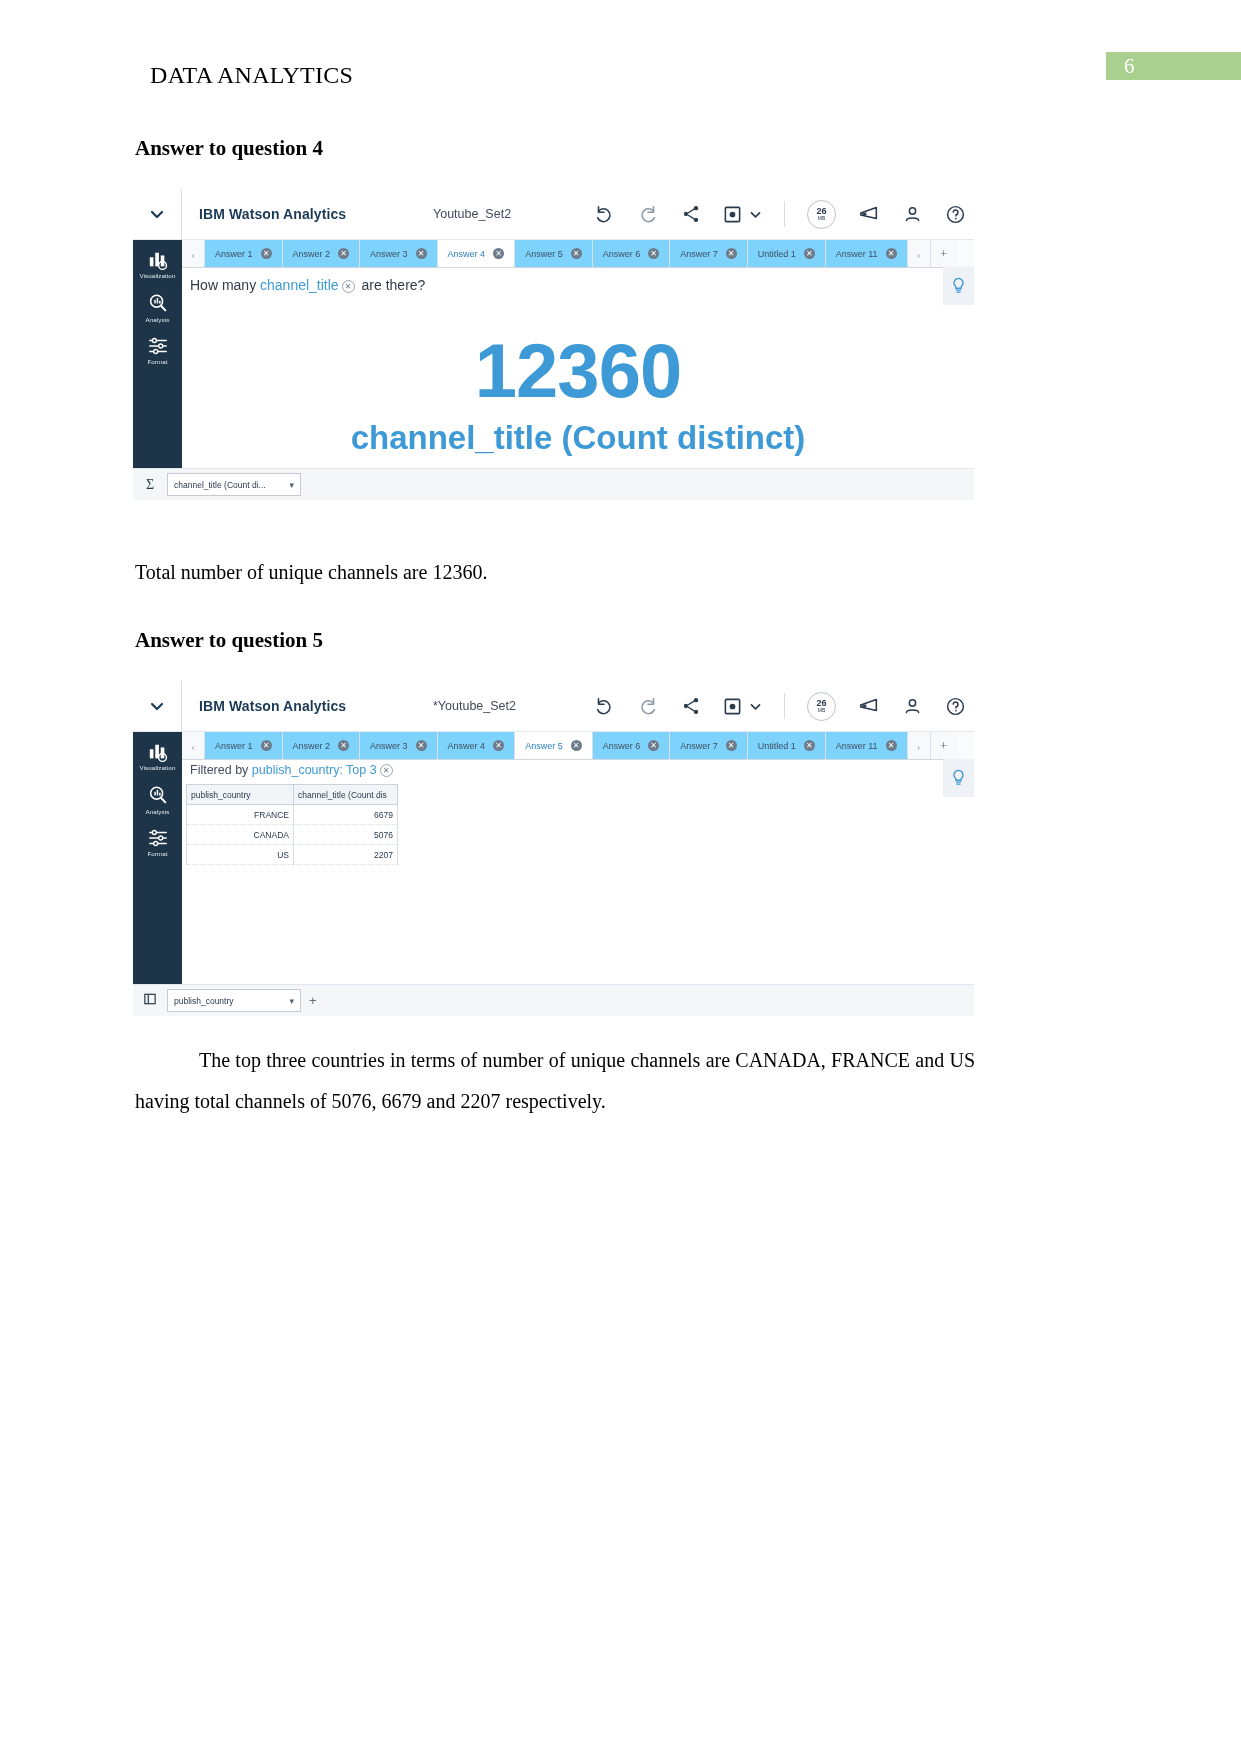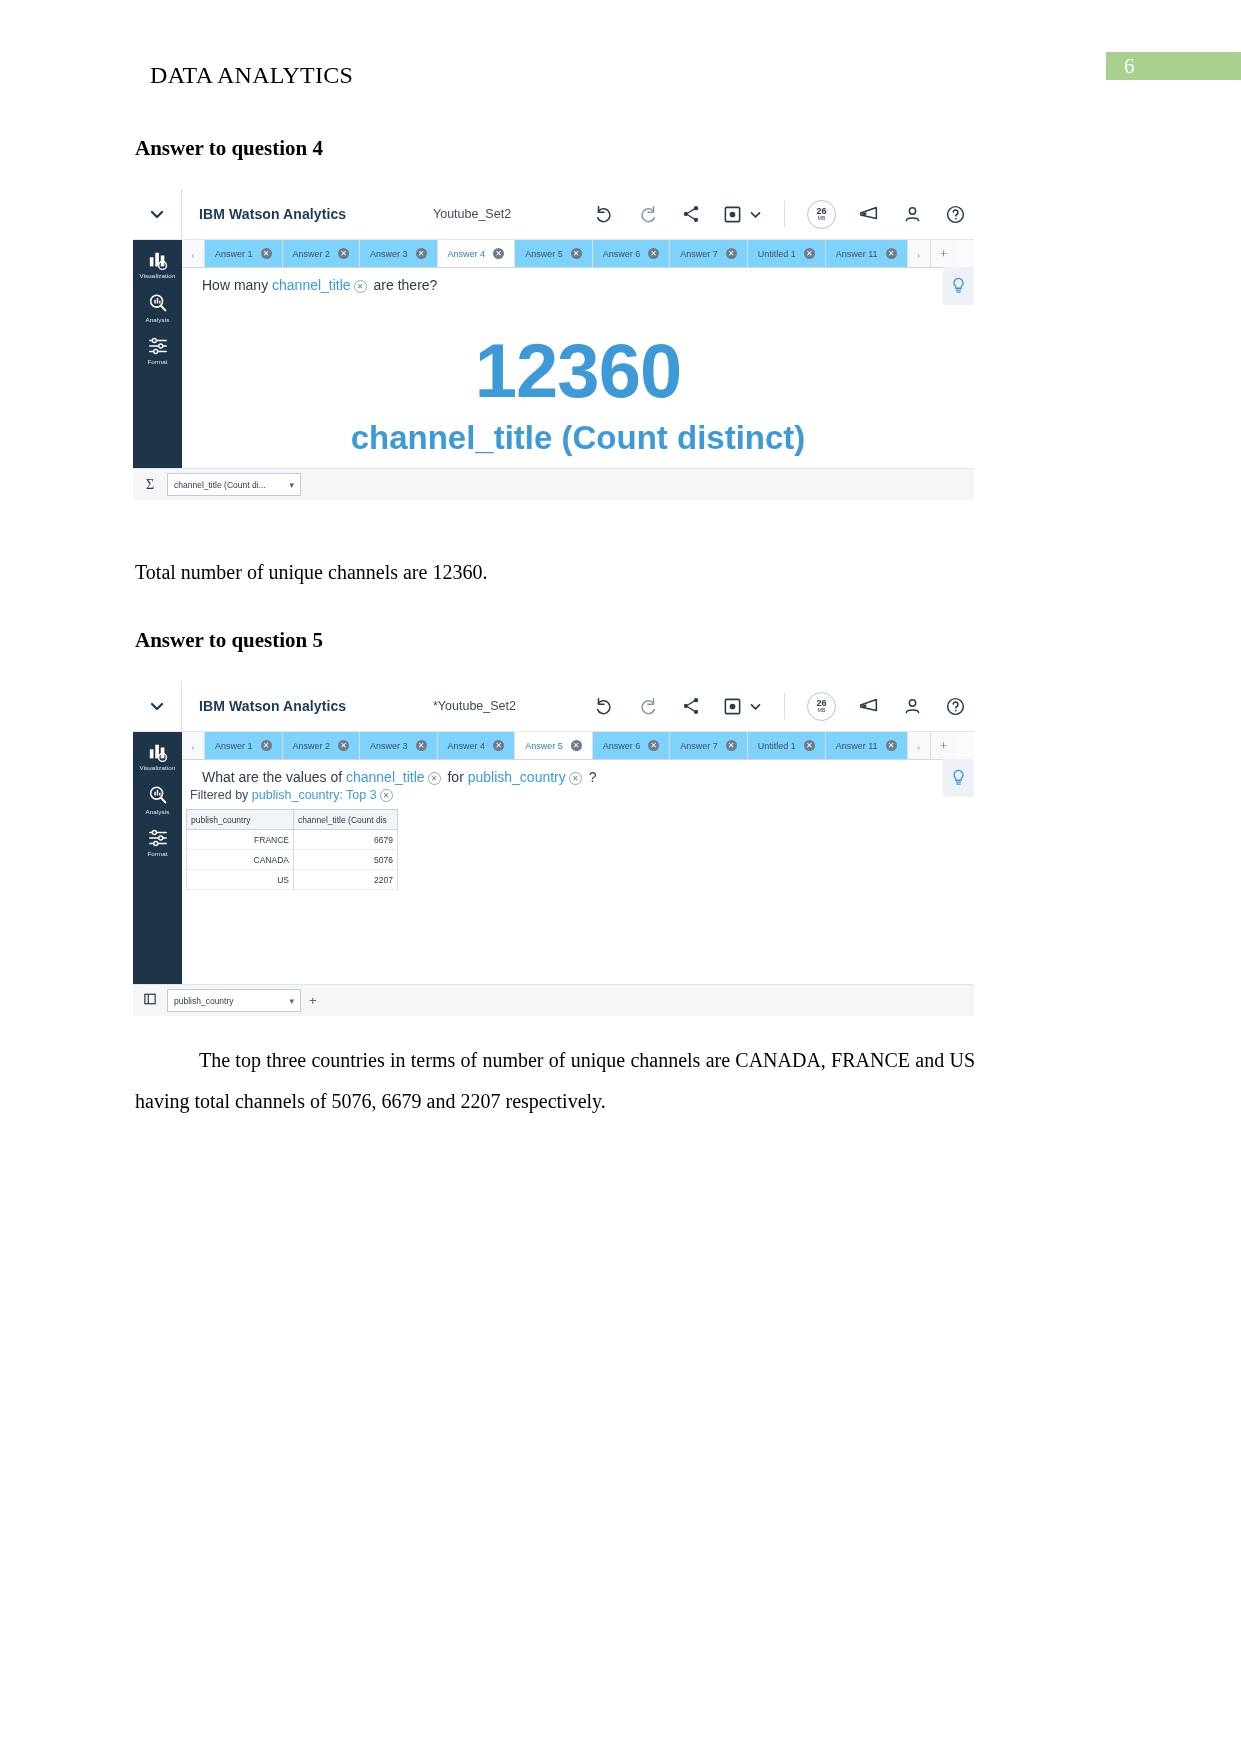--- a/index.html
+++ b/index.html
@@ -131,21 +131,21 @@
   }
   .tab-add{
     width:26px;display:flex;align-items:center;justify-content:center;
     color:#5b6b7c;font-size:13px;background:#f7f9fb;
   }
 
   
   .qline{
     font-family:"Liberation Sans", sans-serif;
     font-size:14px;color:#2f3c4b;
-    padding:9px 0 0 20px;white-space:nowrap;
+    padding:9px 0 0 8px;white-space:nowrap;
   }
   .tok{color:#3e9ad6;}
   .tokchip{
     display:inline-flex;align-items:center;justify-content:center;
     width:11px;height:11px;border-radius:50%;
     border:1px solid #9aa7b5;color:#6d7b8a;font-size:8px;
     margin:0 3px;vertical-align:1px;
   }
   .fline{
     font-family:"Liberation Sans", sans-serif;
@@ -547,27 +547,20 @@
               <span class="x">✕</span>
             </div>
           <div class="tab">
               <span>Answer 11</span>
               <span class="x">✕</span>
             </div>
           <div class="tab-arrow">›</div>
           <div class="tab-add">+</div>
         </div>
 
-        <div class="qline">
-          <span>What are the values of</span>
-          <span class="tok">channel_title</span><span class="tokchip">✕</span>
-          <span>for</span>
-          <span class="tok">publish_country</span><span class="tokchip">✕</span>
-          <span>?</span>
-        </div>
 
         <div class="fline">
           <span>Filtered by</span>
           <span class="tok">publish_country: Top 3</span><span class="tokchip">✕</span>
         </div>
 
         <div class="bulb" style="top:27px;">
           <svg width="15" height="18" viewBox="0 0 16 20">
               <path d="M8 1.5 a5 5 0 0 1 3 9 v2 H5 v-2 a5 5 0 0 1 3 -9 Z" fill="none" stroke="#3e9ad6" stroke-width="1.4"></path>
               <path d="M5.6 14.5 H10.4 M6.2 16.8 H9.8" stroke="#3e9ad6" stroke-width="1.4" stroke-linecap="round"></path>

